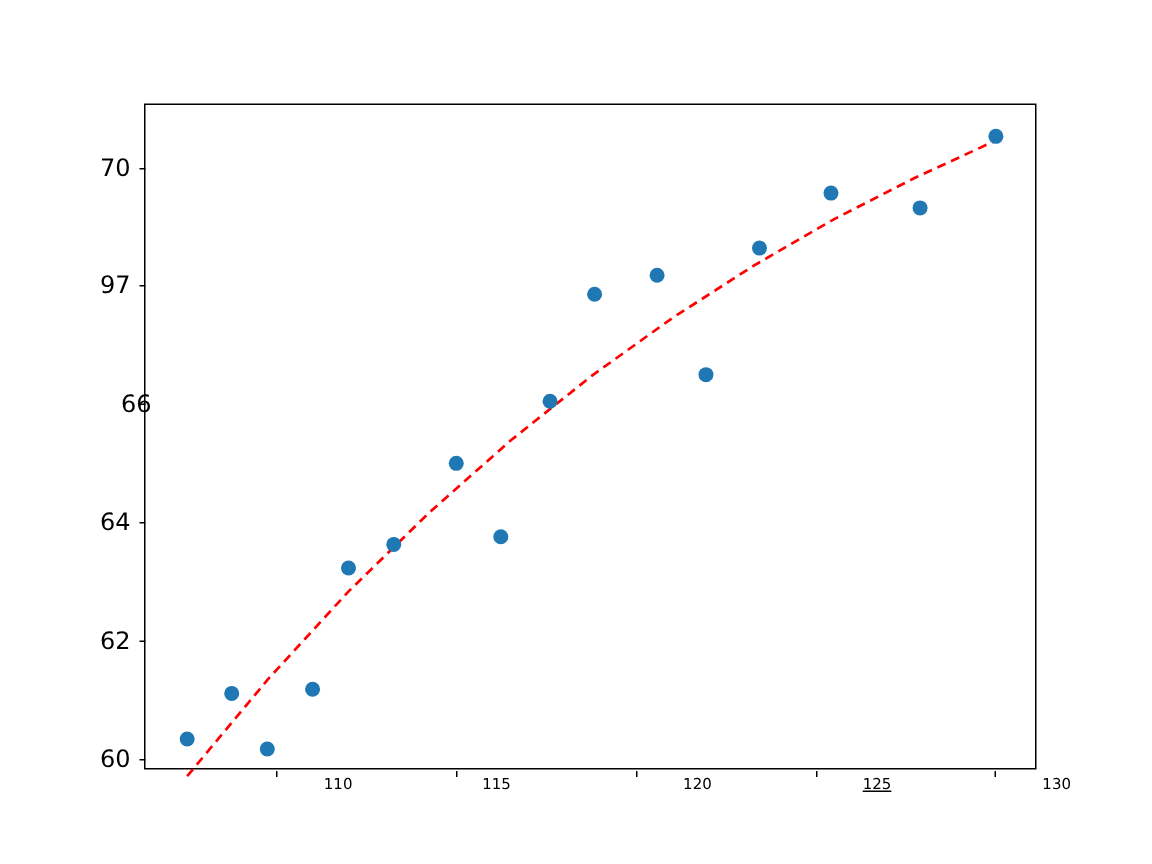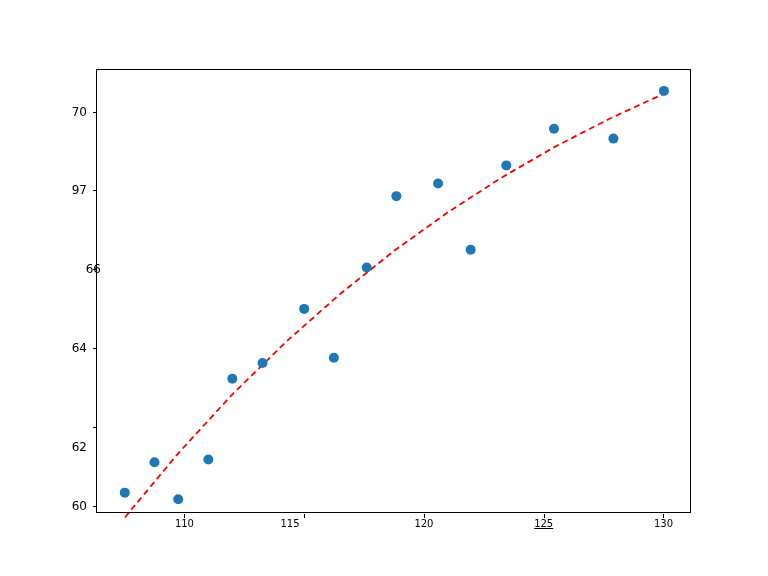--- a/index.html
+++ b/index.html
@@ -38,26 +38,27 @@
     position: absolute;
     width: 4px; height: 0;
     border-top: 1px solid #000000;
     left: -4px;
   }
   .xlabel {
     position: absolute;
     top: 448px;
     transform: translateX(-50%);
     font-size: 10px;
+    margin-left: 41px;
   }
   .ylabel {
     position: absolute;
     left: -10px;
     transform: translate(-100%, -50%);
-    font-size: 12px;
+    font-size: 16px;
     text-align: left;
   }
 </style>
 </head>
 <body>
 
 <div id="figure">
   <div id="axes">
     <svg id="plot" width="595.2" height="443.52" viewBox="0 0 595.2 443.52" preserveAspectRatio="none">
       <g id="fitline">
@@ -91,21 +92,21 @@
         <div class="xlabel" style="left: 326.941px; text-align: right;">120</div>
         <div class="tick-x" style="left: 446.699px;"></div>
         <div class="xlabel" style="left: 446.699px; text-decoration: underline;">125</div>
         <div class="tick-x" style="left: 566.458px;"></div>
         <div class="xlabel" style="left: 566.458px;">130</div>
       </div>
     <div id="yticks">
         <div class="tick-y" style="top: 435.635px;"></div>
         <div class="ylabel" style="top: 435.635px;">60</div>
         <div class="tick-y" style="top: 356.787px;"></div>
-        <div class="ylabel" style="top: 356.787px; margin-top: 20px;">62</div>
+        <div class="ylabel" style="top: 356.787px;">62</div>
         <div class="tick-y" style="top: 277.939px;"></div>
         <div class="ylabel" style="top: 277.939px;">64</div>
         <div class="tick-y" style="top: 199.091px;"></div>
         <div class="ylabel" style="top: 199.091px; margin-left: 14px;">66</div>
         <div class="tick-y" style="top: 120.243px;"></div>
         <div class="ylabel" style="top: 120.243px;">97</div>
         <div class="tick-y" style="top: 41.3952px;"></div>
         <div class="ylabel" style="top: 41.3952px;">70</div>
       </div>
   </div>

